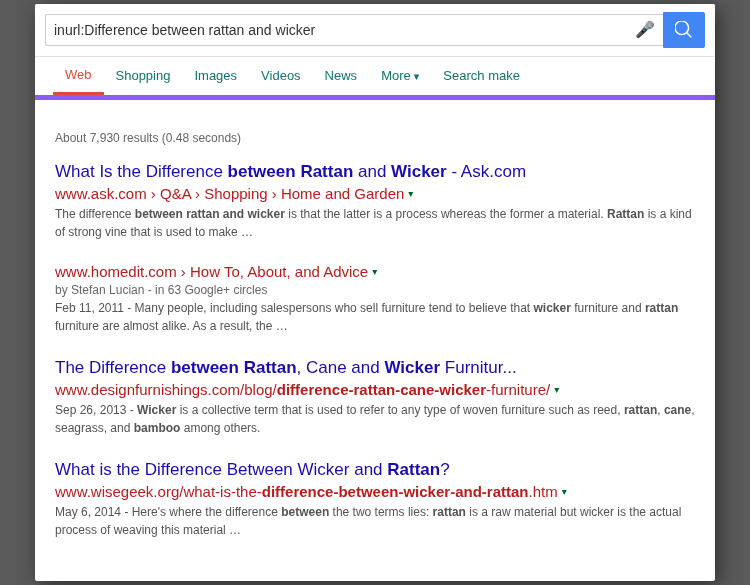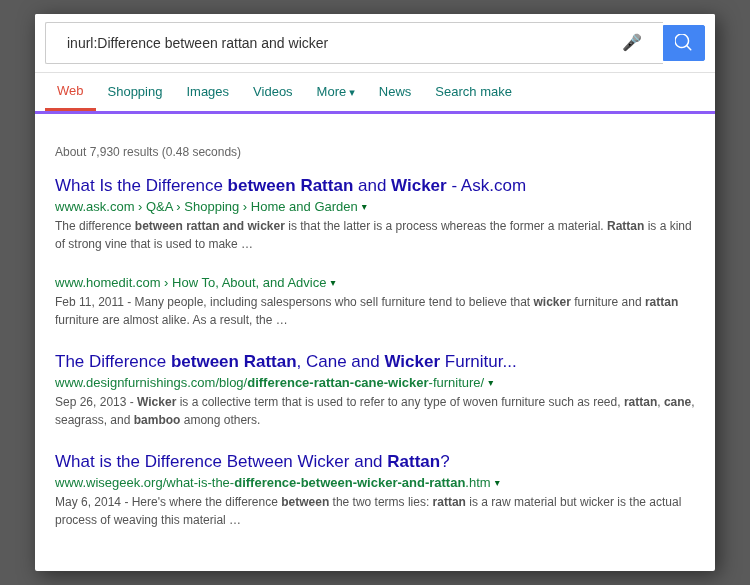--- a/index.html
+++ b/index.html
@@ -28,22 +28,22 @@
       background: #fff;
       border-bottom: 1px solid #e0e0e0;
     }
     .search-input-wrap {
       flex: 1;
       display: flex;
       align-items: center;
       border: 1px solid #ccc;
       border-right: none;
       border-radius: 2px 0 0 2px;
-      padding: 6px 21px;
-      height: 42px;
+      padding: 6px 8px;
+      height: 32px;
       justify-content: flex-end;
     }
     .search-input-wrap input {
       border: none;
       outline: none;
       font-size: 14px;
       color: #333;
       width: 100%;
       background: transparent;
     }
@@ -66,22 +66,22 @@
     }
     .search-btn svg {
       fill: white;
       width: 18px;
       height: 18px;
     }
     
     .nav-tabs {
       display: flex;
       align-items: center;
-      padding: 0 10px;
-      border-bottom: 3px solid #8b5cf6;
+      padding: 0 18px;
+      border-bottom: 5px solid #8b5cf6;
       background: #fff;
     }
     .nav-tab {
       padding: 10px 12px;
       font-size: 13px;
       color: #0f766e;
       cursor: pointer;
       text-decoration: none;
       position: relative;
       white-space: nowrap;
@@ -119,22 +119,22 @@
     .result-title .bold {
       font-weight: bold;
     }
     .result-url-line {
       display: flex;
       align-items: center;
       margin-top: 2px;
       margin-bottom: 3px;
     }
     .result-url {
-      font-size: 13px;
-      color: #15803d;
+      font-size: 15px;
+      color: #b91c1c;
     }
     .result-url .bold {
       font-weight: bold;
     }
     .dropdown-arrow {
       display: inline-block;
       margin-left: 4px;
       font-size: 10px;
       color: #006621;
       cursor: pointer;
@@ -170,22 +170,22 @@
         <path d="M21.7 20.3l-4.9-4.9C18.1 13.8 19 11.5 19 9c0-5.5-4.5-10-10-10S-1 3.5-1 9s4.5 10 10 10c2.5 0 4.8-.9 6.4-2.3l4.9 4.9c.4.4 1 .4 1.4 0 .4-.4.4-1 0-1.3zM9 17c-4.4 0-8-3.6-8-8s3.6-8 8-8 8 3.6 8 8-3.6 8-8 8z"></path>
       </svg>
     </button>
   </div>
 
   <div class="nav-tabs">
     <a class="nav-tab active">Web</a>
     <a class="nav-tab">Shopping</a>
     <a class="nav-tab">Images</a>
     <a class="nav-tab">Videos</a>
+    <a class="nav-tab">News</a>
     <a class="nav-tab more">More</a>
-    <a class="nav-tab">News</a>
     <a class="nav-tab">Search make</a>
   </div>
 
   <div class="results-area">
     <div class="results-count">About 7,930 results (0.48 seconds)</div>
 
     <div class="result-item">
       <a class="result-title">
         What Is the Difference <span class="bold">between</span> <span class="bold">Rattan</span> and <span class="bold">Wicker</span> - Ask.com
       </a>
@@ -196,20 +196,21 @@
       <div class="result-snippet">
         The difference <span class="bold">between rattan and wicker</span> is that the latter is a process whereas the former a material. <span class="bold">Rattan</span> is a kind of strong vine that is used to make …
       </div>
     </div>
 
     <div class="result-item">
       <div class="result-url-line">
         <span class="result-url">www.homedit.com › How To, About, and Advice</span>
         <span class="dropdown-arrow">▾</span>
       </div>
+      <div class="result-meta">by Stefan Lucian - in 63 Google+ circles</div>
       <div class="result-snippet">
         Feb 11, 2011 - Many people, including salespersons who sell furniture tend to believe that <span class="bold">wicker</span> furniture and <span class="bold">rattan</span> furniture are almost alike. As a result, the …
       </div>
     </div>
 
     <div class="result-item">
       <a class="result-title">
         The Difference <span class="bold">between Rattan</span>, Cane and <span class="bold">Wicker</span> Furnitur...
       </a>
       <div class="result-url-line">

